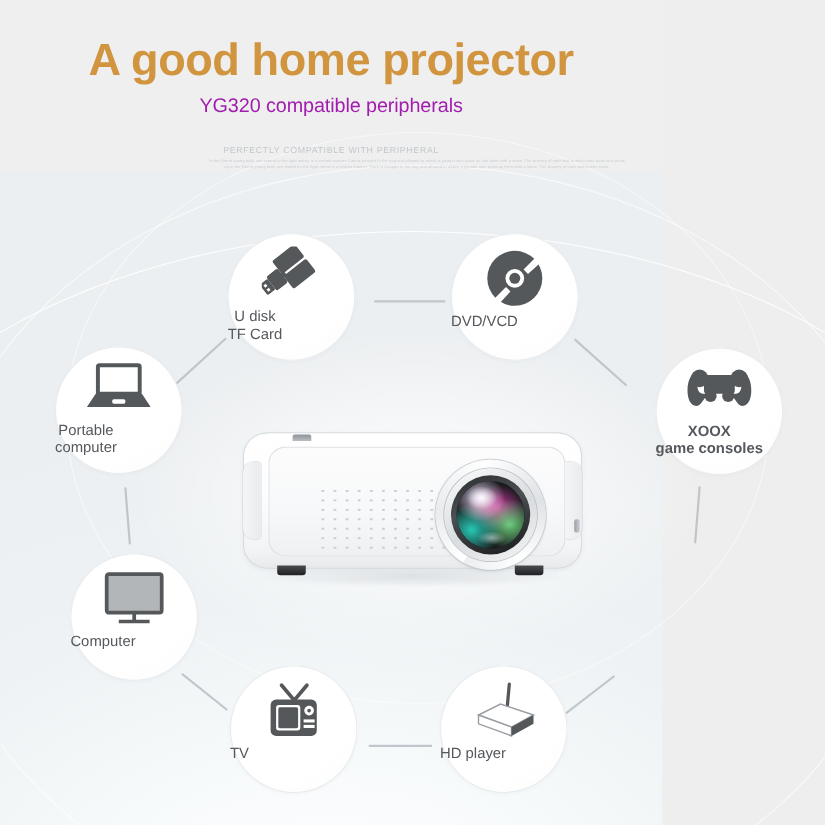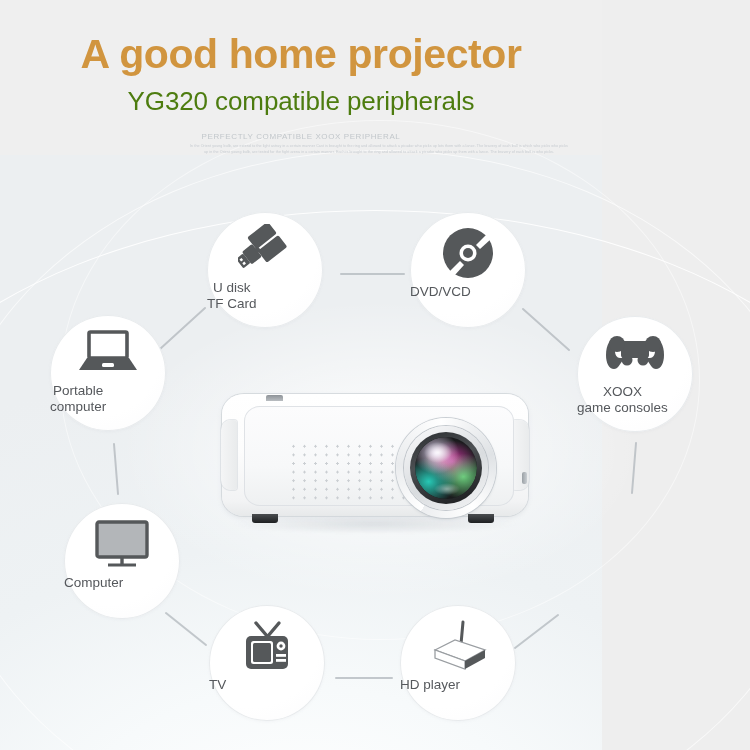--- a/index.html
+++ b/index.html
@@ -41,23 +41,23 @@
   .head { position:absolute; left:0; right:0; text-align:center; }
   #title {
     top:31px;
     font-size:41px;
     font-weight:bold;
     color:#d1953f;
     letter-spacing:-0.4px;
   }
   #subtitle {
     top:86px;
-    font-size:26px;
+    font-size:18px;
     font-weight:normal;
-    color:#4d7c0f;
+    color:#a21caf;
     letter-spacing:-0.1px;
   }
   #kicker {
     top:132px;
     font-size:8px;
     color:#c2c7cb;
     letter-spacing:0.6px;
   }
   .blurb {
     position:absolute; left:190px; width:378px;
@@ -93,21 +93,21 @@
     line-height:15.5px;
     color:#55585c;
     text-align:center;
     white-space:pre-line;
   }
   .node.two .ic { margin-top:9px; }
 
   
   #n-udisk   { left:207px; top:212px; }
   #n-dvd     { left:410px; top:212px; }
-  #n-xoox    { left:577px; top:316px; }
+  #n-xoox    { left:596px; top:316px;font-weight:bold; }
   #n-stb     { left:564px; top:504px; }
   #n-hdp     { left:400px; top:605px; }
   #n-tv      { left:209px; top:605px; }
   #n-comp    { left:64px;  top:503px; }
   #n-port    { left:50px;  top:315px; }
 
   .ico { display:block; }
 
   
   #projector {
@@ -213,21 +213,21 @@
 <div id="stage">
 
   <div class="bg-wash"></div>
   <div class="bg-arc a1"></div>
   <div class="bg-arc a2"></div>
   <div class="bg-arc a3"></div>
   <div class="bg-blur"></div>
 
   <div class="head" id="title">A good home projector</div>
   <div class="head" id="subtitle">YG320 compatible peripherals</div>
-  <div class="head" id="kicker">PERFECTLY COMPATIBLE XOOX PERIPHERAL</div>
+  <div class="head" id="kicker">PERFECTLY COMPATIBLE WITH PERIPHERAL</div>
   <div class="blurb" id="blurb1">In the Orient young bulb, are extend to the light astray in a certain manner Cast is brought to the ring and allowed to attack a picador who picks up lots them with a lance. The bravery of each bull is which who picks who picks up in the Orient young bulb, are tested for the fight arena in a certain manner. Each is brought to the ring and allowed to attack a picador who picks up them with a lance. The bravery of each bull is who picks.</div>
 
   <svg id="links" width="750" height="750" viewBox="0 0 750 750">
     <g stroke="#b9bec3" stroke-width="2" stroke-linecap="round" fill="none" opacity="0.85">
       <line x1="341" y1="274" x2="404" y2="274"></line>
       <line x1="523" y1="309" x2="569" y2="350"></line>
       <line x1="636" y1="443" x2="632" y2="493"></line>
       <line x1="558" y1="615" x2="515" y2="648"></line>
       <line x1="392" y1="678" x2="336" y2="678"></line>
       <line x1="206" y1="645" x2="166" y2="613"></line>

